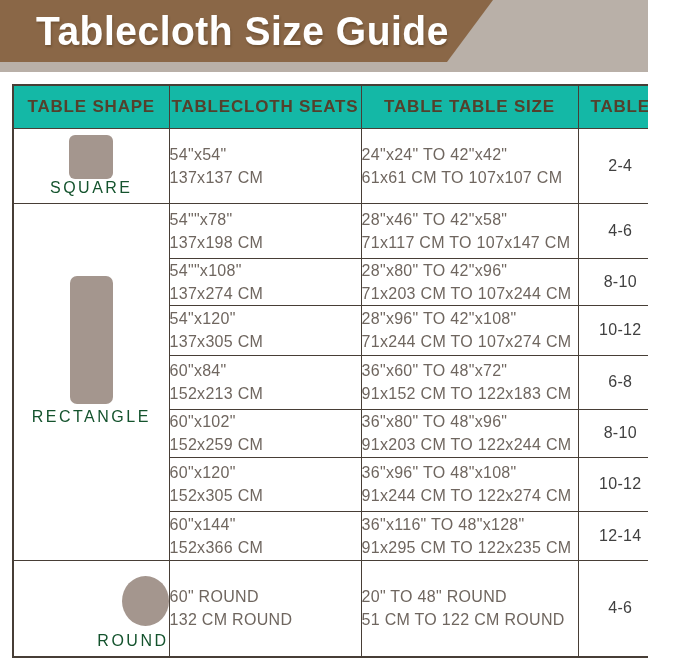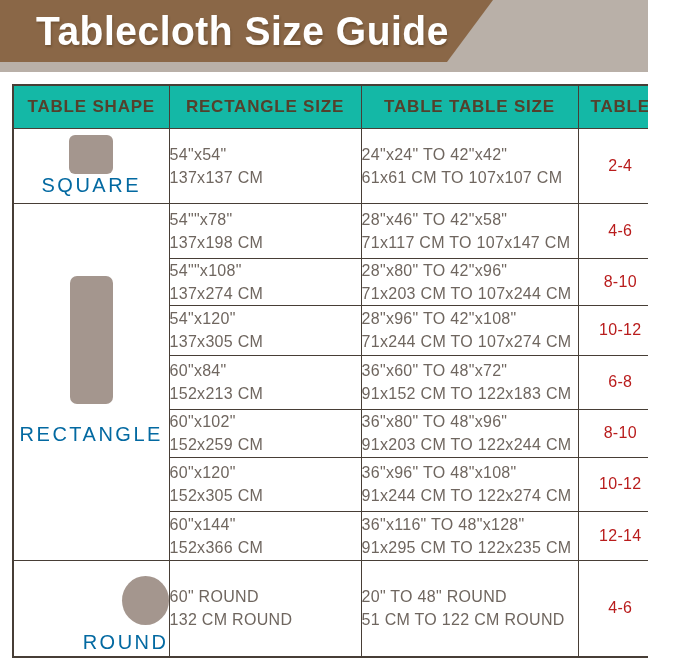--- a/index.html
+++ b/index.html
@@ -42,36 +42,36 @@
     font-size: 17px; font-weight: bold; color: #54402C;
     letter-spacing: 0.8px; text-align: center; background: #14b8a6;
   }
   td.size-cell, td.fits-cell {
     font-size: 16px; color: #6F665F; letter-spacing: 0.3px;
     line-height: 23px; vertical-align: middle; text-align: left;
   }
   td.size-cell { padding-left: 34px; }
   td.fits-cell { padding-left: 13px; }
   td.seats-cell {
-    font-size: 16px; color: #b91c1c; letter-spacing: 0.3px;
+    font-size: 16px; color: #404040; letter-spacing: 0.3px;
     text-align: center; vertical-align: middle;
   }
 
   
   td.shape-cell { vertical-align: top; text-align: center; }
-  .shape-label { font-size: 20px; letter-spacing: 2.5px; color: #0369a1; white-space: nowrap; }
+  .shape-label { font-size: 16px; letter-spacing: 2.5px; color: #14532d; white-space: nowrap; }
   .fill-square {
     height: 71px; display: flex; flex-direction: column;
     align-items: center; justify-content: space-between;
     padding: 6px 0 3px 0;
   }
   .icon-square { width: 44px; height: 45px; border-radius: 6px; background: #A4968E; }
   .fill-rect { height: 352px; display: flex; flex-direction: column; align-items: center; }
   .icon-rect { width: 43px; height: 128px; border-radius: 7px; background: #A4968E; margin-top: 72px; }
-  .fill-rect .shape-label { margin-top: 19px; }
+  .fill-rect .shape-label { margin-top: 4px; }
   .fill-round { height: 93px; display: flex; flex-direction: column; align-items: flex-end; }
   .icon-round { width: 47px; height: 50px; border-radius: 50%; background: #A4968E; margin-top: 15px; }
   .fill-round .shape-label { margin-top: 6px; }
 </style>
 </head>
 <body>
 
 <div class="stage">
 
   <div class="band"></div>
@@ -82,21 +82,21 @@
     <colgroup>
       <col style="width:156px">
         <col style="width:192px">
         <col style="width:217px">
         <col style="width:85px">
     </colgroup>
 
     <tbody>
         <tr class="hrow">
       <th class="col-header">TABLE SHAPE</th>
-      <th class="col-header">RECTANGLE SIZE</th>
+      <th class="col-header">TABLECLOTH SEATS</th>
       <th class="col-header">TABLE TABLE SIZE</th>
       <th class="col-header">TABLE</th>
     </tr>
 
     <tr class="r1">
       <td class="shape-cell">
         <div class="fill-square">
           <div class="icon-square"></div>
           <div class="shape-label">SQUARE</div>
         </div>

